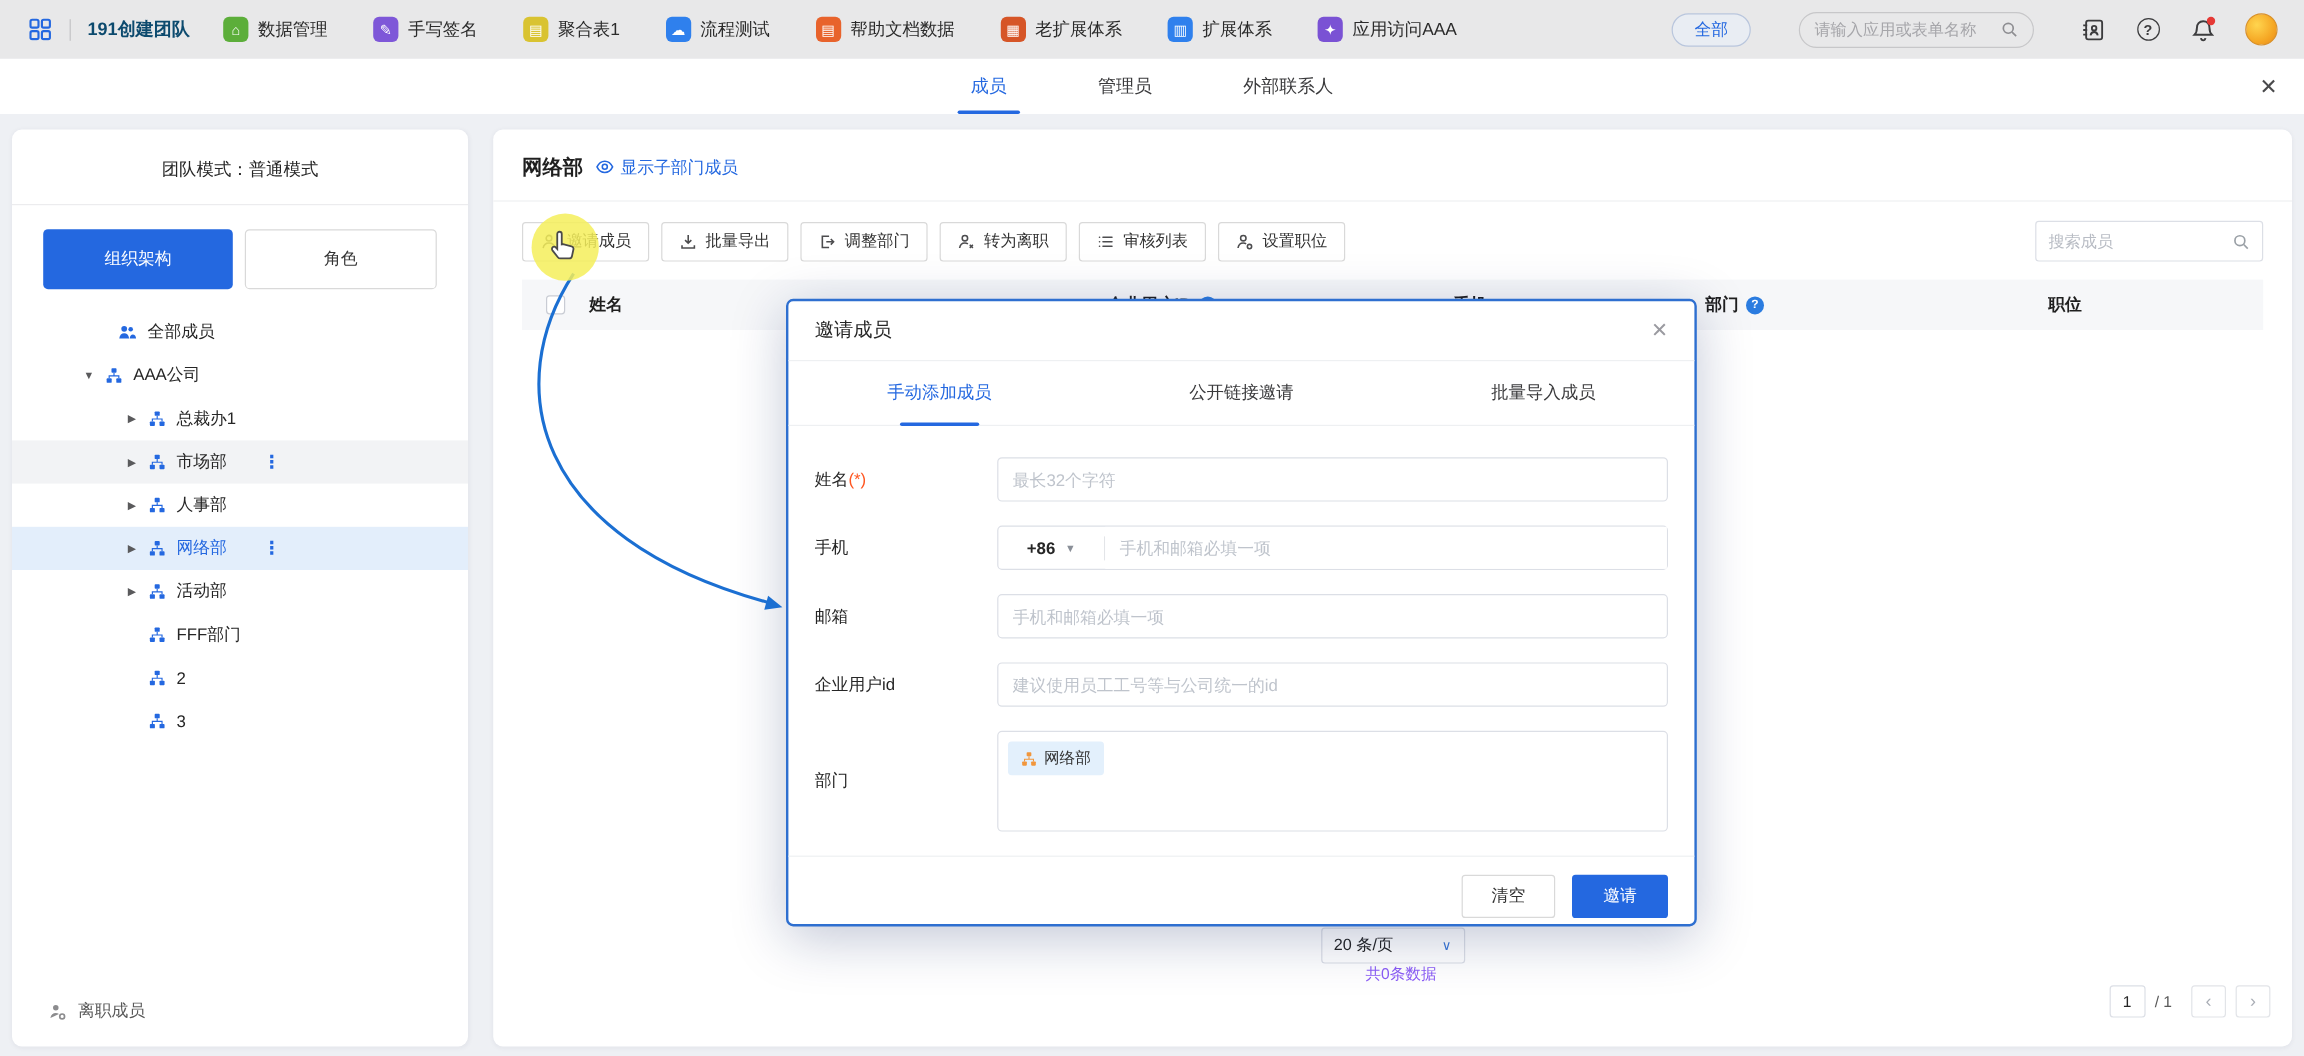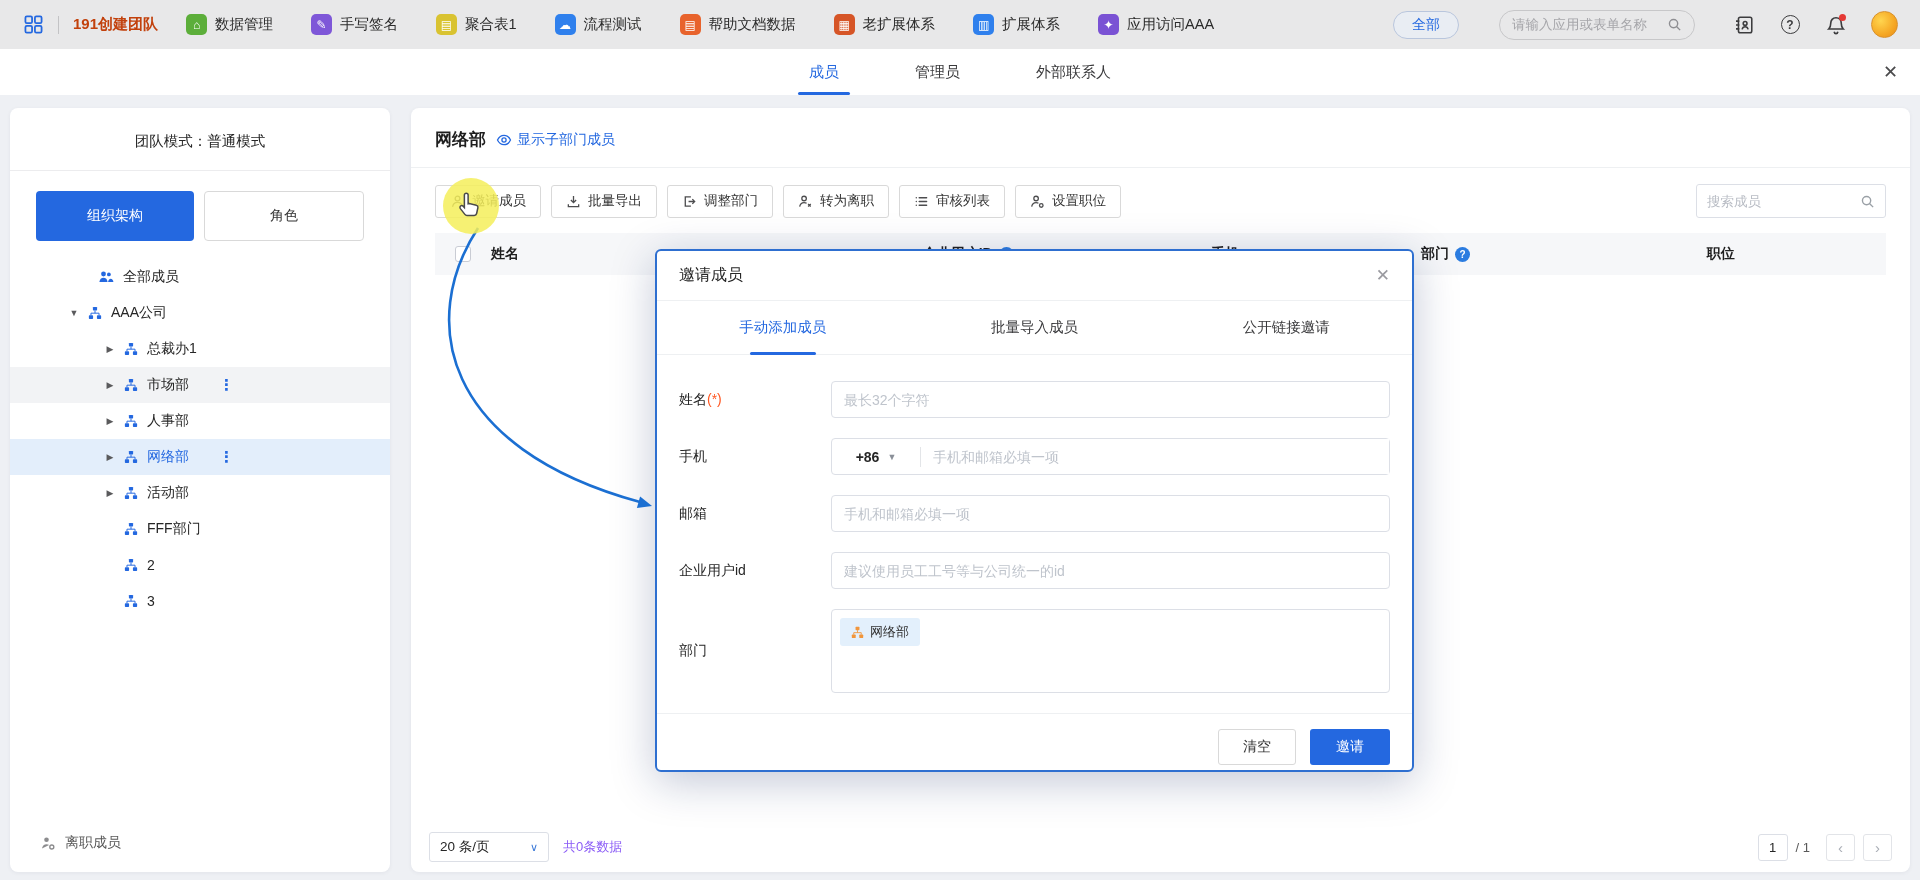--- a/index.html
+++ b/index.html
@@ -2,21 +2,21 @@
 <html><head>
 <meta charset="utf-8">
 <style>
   * { margin:0; padding:0; box-sizing:border-box; }
   html,body { width:1920px; height:880px; font-family:"Liberation Sans","DejaVu Sans",sans-serif; background:#eef0f4; }
   .screen { position:relative; width:1920px; height:880px; overflow:hidden; }
 
   
   .topbar { position:absolute; top:0; left:0; right:0; height:49px; background:#e8e8e9; display:flex; align-items:center; padding:0 22px; gap:14px; }
   .sep { width:1px; height:18px; background:#c3c3c5; }
-  .team-title { color:#c2410c; font-size:15px; font-weight:bold; margin-right:14px; white-space:nowrap; }
+  .team-title { color:#0c4a6e; font-size:15px; font-weight:bold; margin-right:14px; white-space:nowrap; }
   .apps { display:flex; align-items:center; gap:38px; flex:1; }
   .app { display:flex; align-items:center; gap:8px; font-size:14.5px; color:#2b2b2b; cursor:pointer; white-space:nowrap; }
   .app-ico { width:21px; height:21px; border-radius:5px; color:#fff; font-size:12px; display:flex; align-items:center; justify-content:center; }
   .ac0{background:#5cae3a}.ac1{background:#7e57d8}.ac2{background:#d9c331}.ac3{background:#2f80ed}
   .ac4{background:#e8632c}.ac5{background:#d65527}.ac6{background:#2f80ed}.ac7{background:#7a52d4}
   .pill { border:1px solid #b9c6dd; background:#e9edf3; color:#2468e0; font-size:14px; padding:4px 18px; border-radius:15px; cursor:pointer; white-space:nowrap; }
   .topsearch { display:flex; align-items:center; border:1px solid #c7c7c9; border-radius:16px; height:30px; width:196px; padding:0 12px; gap:6px; margin-left:26px; }
   .topsearch input { border:none; outline:none; background:transparent; flex:1; font-size:13.5px; color:#444; min-width:0; font-family:inherit; }
   .topsearch input::placeholder { color:#a6a6aa; }
   .tb-icons { display:flex; align-items:center; gap:24px; margin-left:24px; }
@@ -55,35 +55,35 @@
   .caret { width:16px; font-size:9px; color:#5a5a5c; display:inline-flex; justify-content:center; margin-right:6px; flex:0 0 16px; }
   .caret.empty { visibility:hidden; }
   .t-ico { display:inline-flex; margin-right:9px; color:#2468e0; }
   .kebab { color:#2468e0; font-size:15px; font-weight:bold; margin-left:30px; letter-spacing:0; cursor:pointer; }
   .resigned { position:absolute; left:30px; bottom:20px; display:flex; align-items:center; gap:9px; font-size:14px; color:#595959; cursor:pointer; }
 
   
   .main-inner { padding:20px 24px 0; height:100%; position:relative; }
   .m-titlerow { display:flex; align-items:center; gap:10px; }
   .m-title { font-size:17px; font-weight:bold; color:#1f1f1f; }
-  .m-sublink { display:flex; align-items:center; gap:5px; color:#2468e0; font-size:14px; cursor:pointer; }
+  .m-sublink { display:flex; gap:5px; color:#2468e0; font-size:14px; cursor:pointer; }
   .m-divider { border-bottom:1px solid #eef0f2; margin:16px -24px 0; }
   .toolbar { display:flex; align-items:center; gap:10px; margin-top:16px; }
   .tbtn { display:flex; align-items:center; gap:7px; border:1px solid #d9d9d9; background:#fff; border-radius:3px; height:33px; padding:0 14px; font-size:13.5px; color:#333; cursor:pointer; white-space:nowrap; }
   .msearch { margin-left:auto; display:flex; align-items:center; border:1px solid #dcdfe6; border-radius:3px; height:31px; width:190px; padding:16px 10px; gap:6px; }
   .msearch input { border:none; outline:none; flex:1; min-width:0; font-size:13.5px; color:#444; font-family:inherit; }
   .msearch input::placeholder { color:#b8bcc4; }
   .thead { margin-top:15px; height:42px; background:#f6f7f9; display:flex; align-items:center; font-size:14px; font-weight:bold; color:#1f1f1f; }
   .th-check { width:56px; display:flex; justify-content:center; }
   .checkbox { width:16px; height:16px; border:1.5px solid #c9ccd4; border-radius:3px; background:#fff; cursor:pointer; }
   .th { display:flex; align-items:center; justify-content:center; gap:6px; }
   .th.left { justify-content:flex-start; }
   .th.f18{flex:1.8}.th.f16{flex:1.6}.th.f12{flex:1.2}
   .qbadge { width:15px; height:15px; border-radius:50%; background:#2b7ce0; color:#fff; font-size:10px; font-weight:bold; display:inline-flex; align-items:center; justify-content:center; }
-  .pagerow { position:absolute; left:18px; right:18px; bottom:10px; display:flex; align-items:center; }
+  .pagerow { position:absolute; left:18px; right:18px; bottom:24px; display:flex; align-items:center;flex-direction:column; }
   .psize { display:flex; align-items:center; justify-content:space-between; border:1px solid #dcdfe6; border-radius:3px; height:30px; width:120px; padding:0 10px; font-size:13.5px; color:#262626; cursor:pointer; }
   .psize .sel-caret { color:#3a78d8; font-size:11px; }
   .ptotal { margin-left:14px; font-size:13px; color:#8b5cf6; }
   .pager { margin-left:auto; display:flex; align-items:center; gap:8px; }
   .pginput { width:30px; height:27px; border:1px solid #dcdfe6; border-radius:3px; text-align:center; font-size:13px; color:#262626; outline:none; font-family:inherit; }
   .pgof { font-size:13px; color:#595959; margin-right:8px; }
   .pgbtn { width:29px; height:27px; border:1px solid #e2e4e8; border-radius:3px; background:#fff; color:#a9adb5; font-size:15px; display:flex; align-items:center; justify-content:center; cursor:pointer; }
 
   
   .modal { position:absolute; left:655px; top:249px; width:759px; height:523px; background:#fff; border:2px solid #2e6fd0; border-radius:6px; box-shadow:0 10px 44px rgba(15,35,95,.25); z-index:50; }
@@ -481,24 +481,24 @@
     <div class="md-header">
       <span class="md-title">邀请成员</span>
       <span class="md-close">✕</span>
     </div>
     <div class="mtabs">
       <div class="mtab active">
           <span>手动添加成员</span>
           <span class="mtab-underline"></span>
         </div>
       <div class="mtab">
+          <span>公开链接邀请</span>
+        </div>
+      <div class="mtab">
           <span>批量导入成员</span>
-        </div>
-      <div class="mtab">
-          <span>公开链接邀请</span>
         </div>
     </div>
 
     <div class="md-form">
       <div class="frow">
         <span class="flabel"><span>姓名</span><span class="req">(*)</span></span>
         <input class="finput" placeholder="最长32个字符" style="">
       </div>
       <div class="frow">
         <span class="flabel">手机</span>

